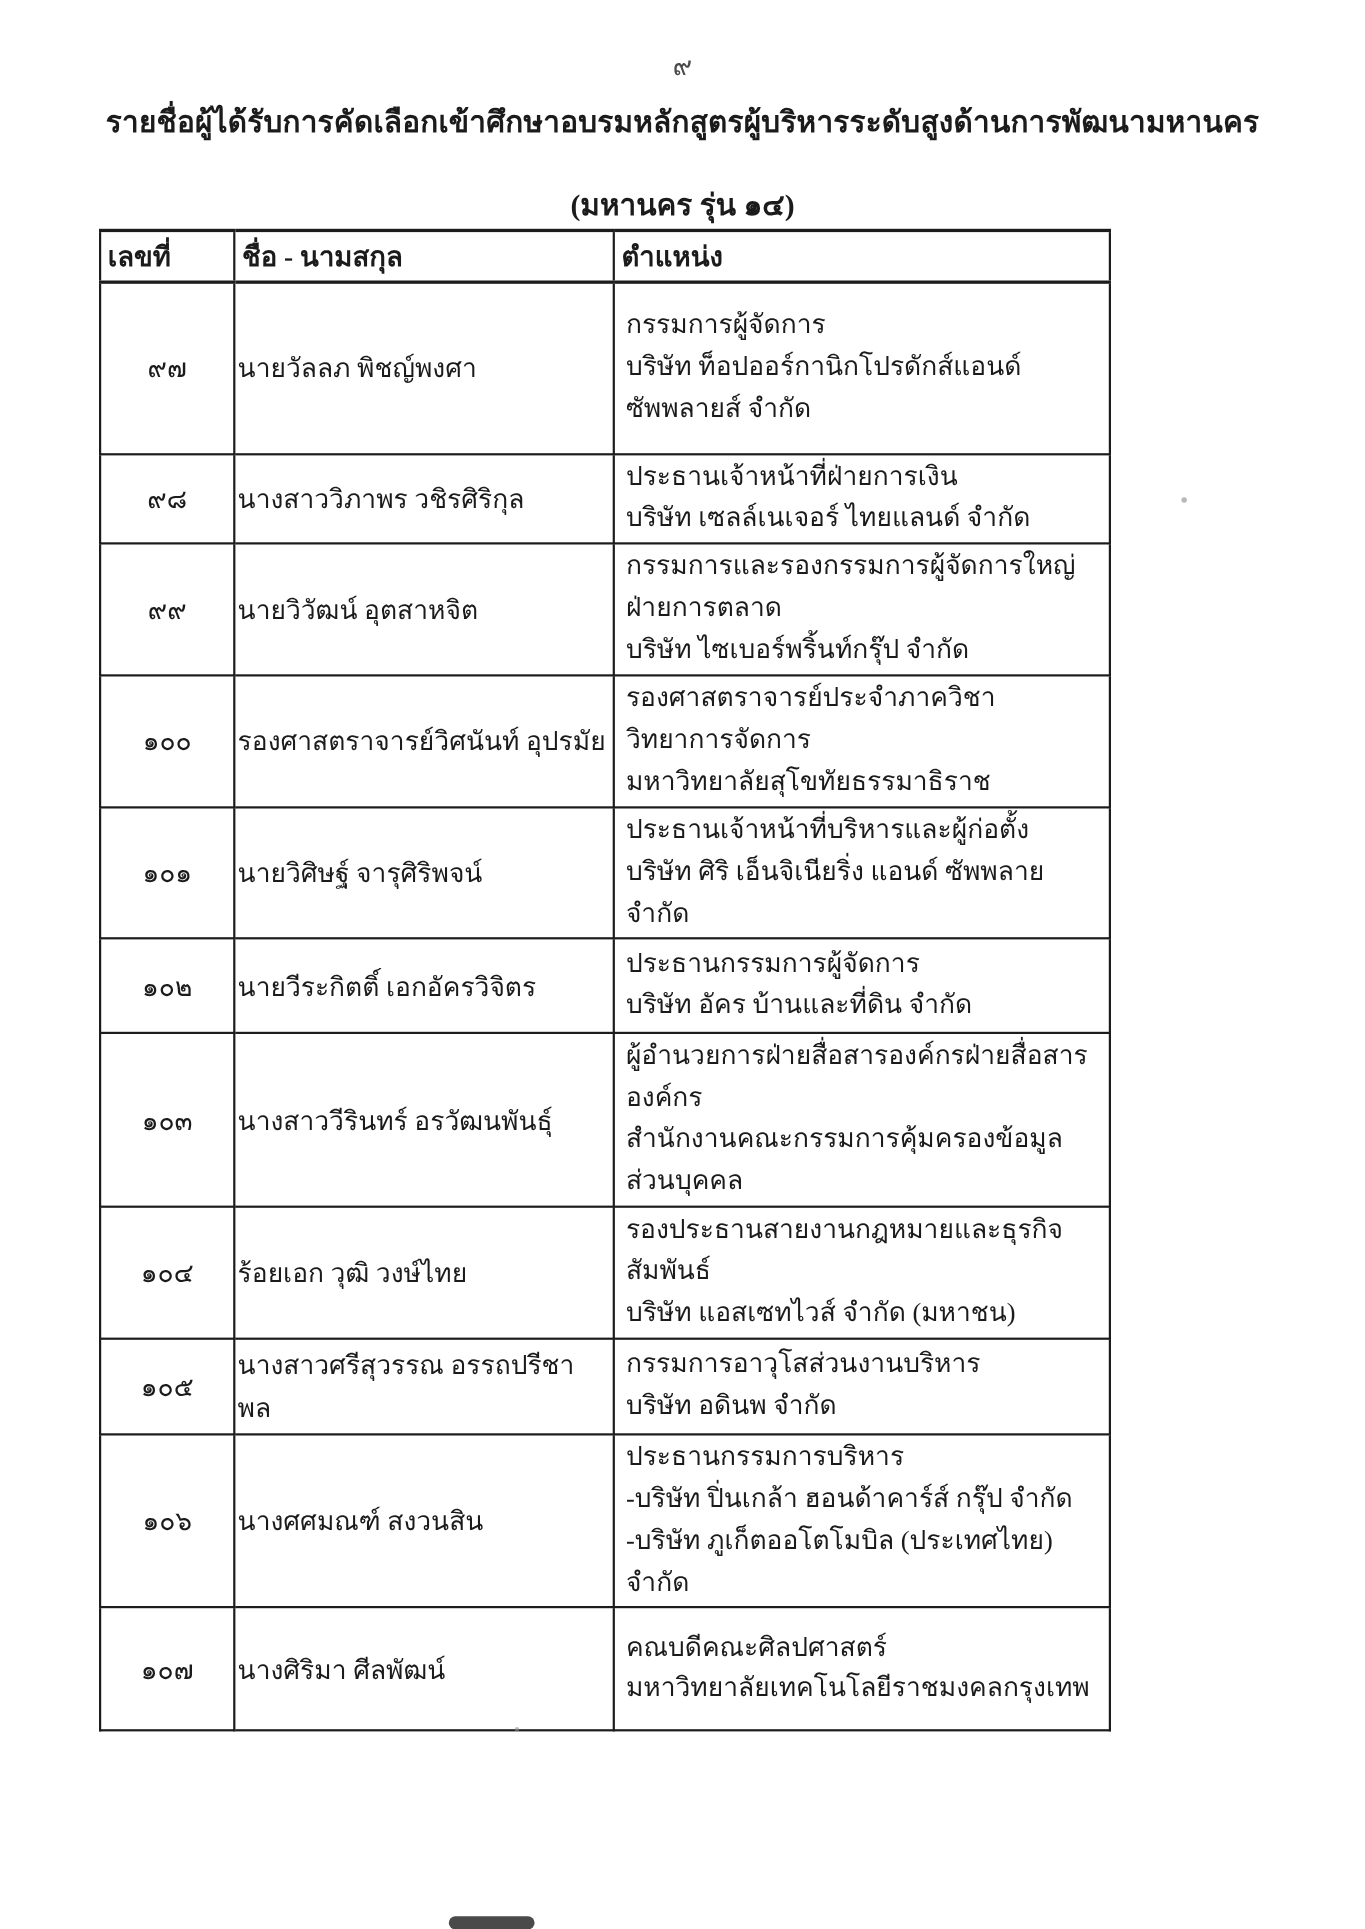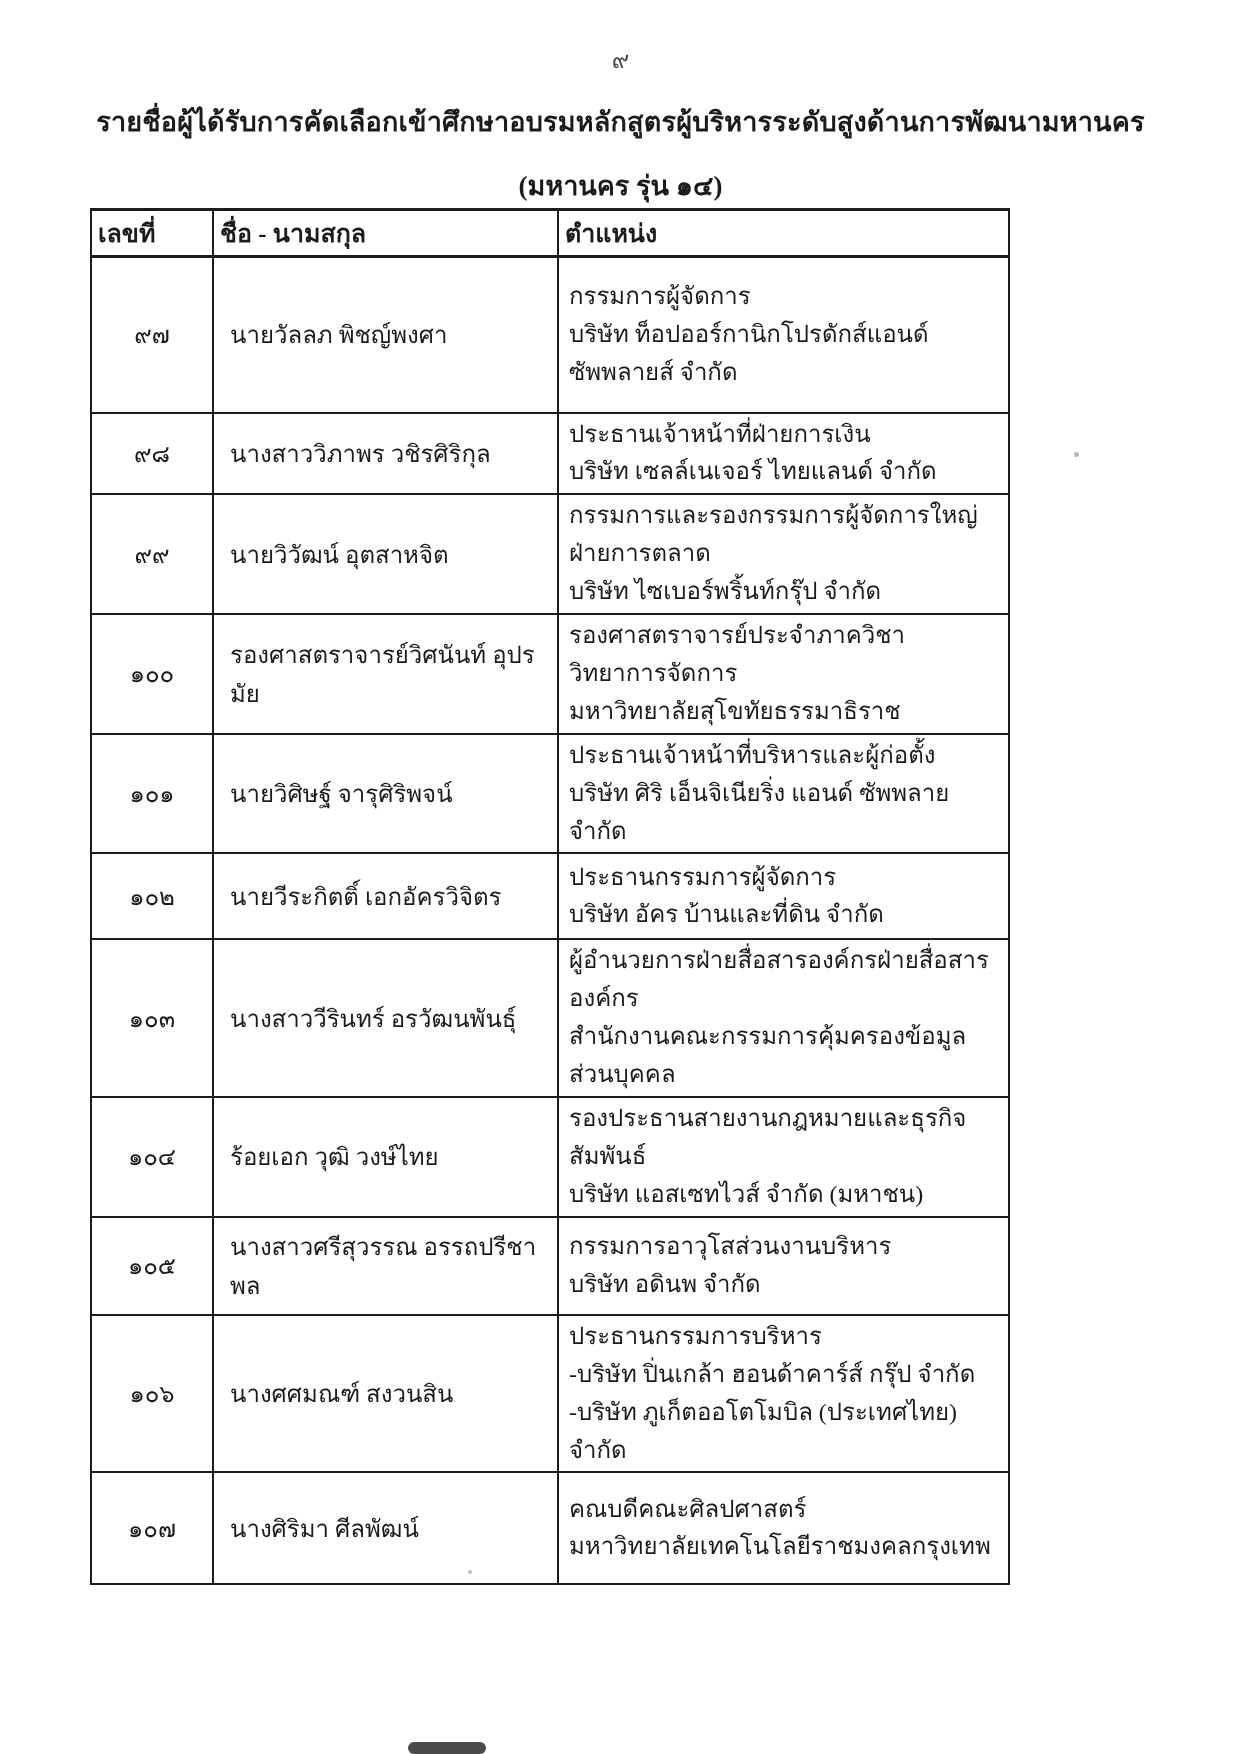--- a/index.html
+++ b/index.html
@@ -11,21 +11,21 @@
     color:#1b1b1b;
     font-family:"Liberation Serif","DejaVu Sans",sans-serif;
     overflow:hidden;
   }
   .page-number{
     position:absolute;top:40px;left:0;right:0;
     text-align:center;
     font-size:24px;color:#4a4a4a;
   }
   .doc-title{
-    position:absolute;top:100px;left:0;right:0;
+    position:absolute;top:89px;left:0;right:0;
     text-align:center;
     font-size:27px;font-weight:bold;
     letter-spacing:0.2px;
   }
   .doc-subtitle{
     position:absolute;top:164px;left:0;right:0;
     text-align:center;
     font-size:27px;font-weight:bold;
   }
   table.roster{
@@ -46,33 +46,33 @@
   }
   table.roster thead tr{height:44px;}
   table.roster th{
     font-weight:bold;
     text-align:left;
     font-size:25px;
     border-top-width:3px;
     border-bottom-width:3px;
   }
   table.roster td.cell-no{text-align:center;}
-  table.roster td.cell-name{text-align:left;padding-left:16px;}
+  table.roster td.cell-name{text-align:left;padding-left:2px;}
   table.roster td.cell-pos{text-align:left;padding-left:10px;}
   table.roster td.cell-pos .pos-line{line-height:1.58;}
   
   tbody tr:nth-child(1){height:156px;}
   tbody tr:nth-child(2){height:76px;}
   tbody tr:nth-child(3){height:102px;}
   tbody tr:nth-child(4){height:93px;}
   tbody tr:nth-child(5){height:92px;}
   tbody tr:nth-child(6){height:86px;}
   tbody tr:nth-child(7){height:119px;}
   tbody tr:nth-child(8){height:113px;}
-  tbody tr:nth-child(9){height:98px;margin-top:20px;}
+  tbody tr:nth-child(9){height:87px;margin-top:20px;}
   tbody tr:nth-child(10){height:146px;}
   tbody tr:nth-child(11){height:112px;}
   tbody tr:nth-child(12){height:90px;}
   
   .artifact-dot{
     position:absolute;top:452px;left:1074px;
     width:5px;height:5px;border-radius:50%;
     background:#9a9a9a;opacity:.7;
   }
   .artifact-dot2{

